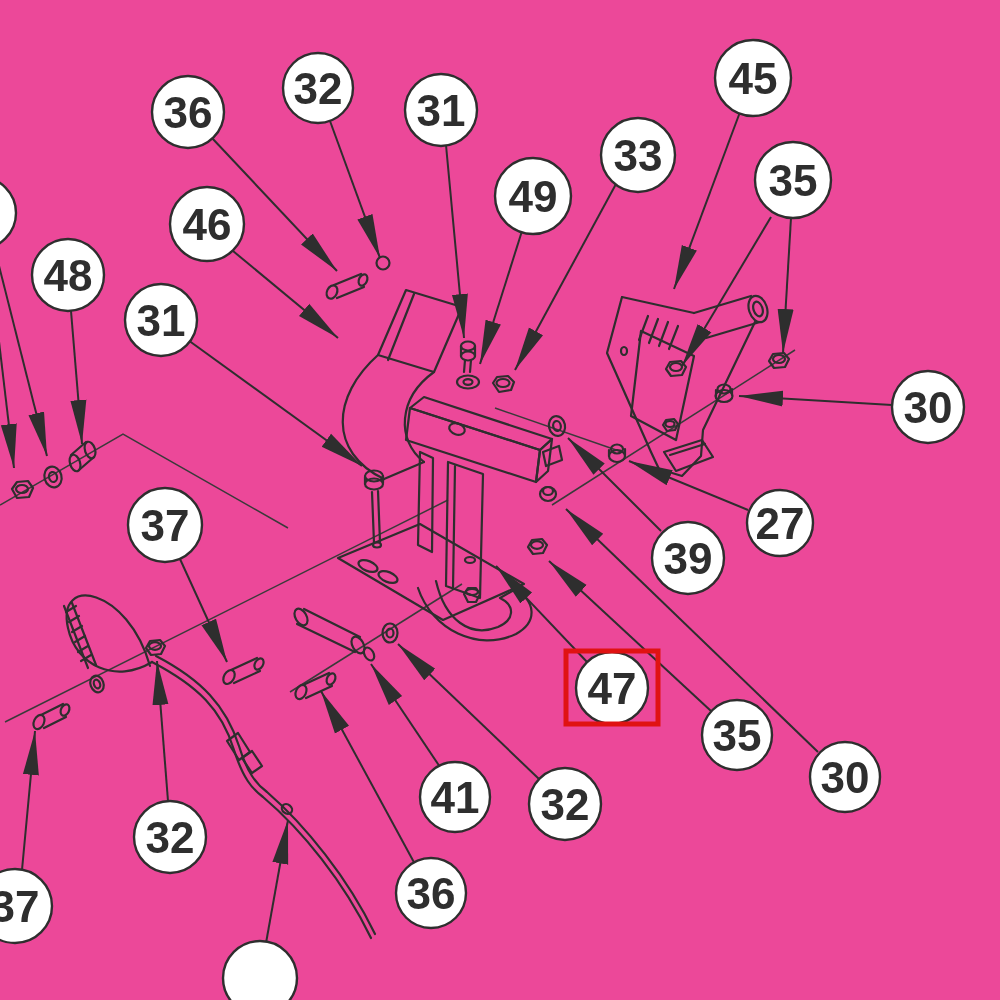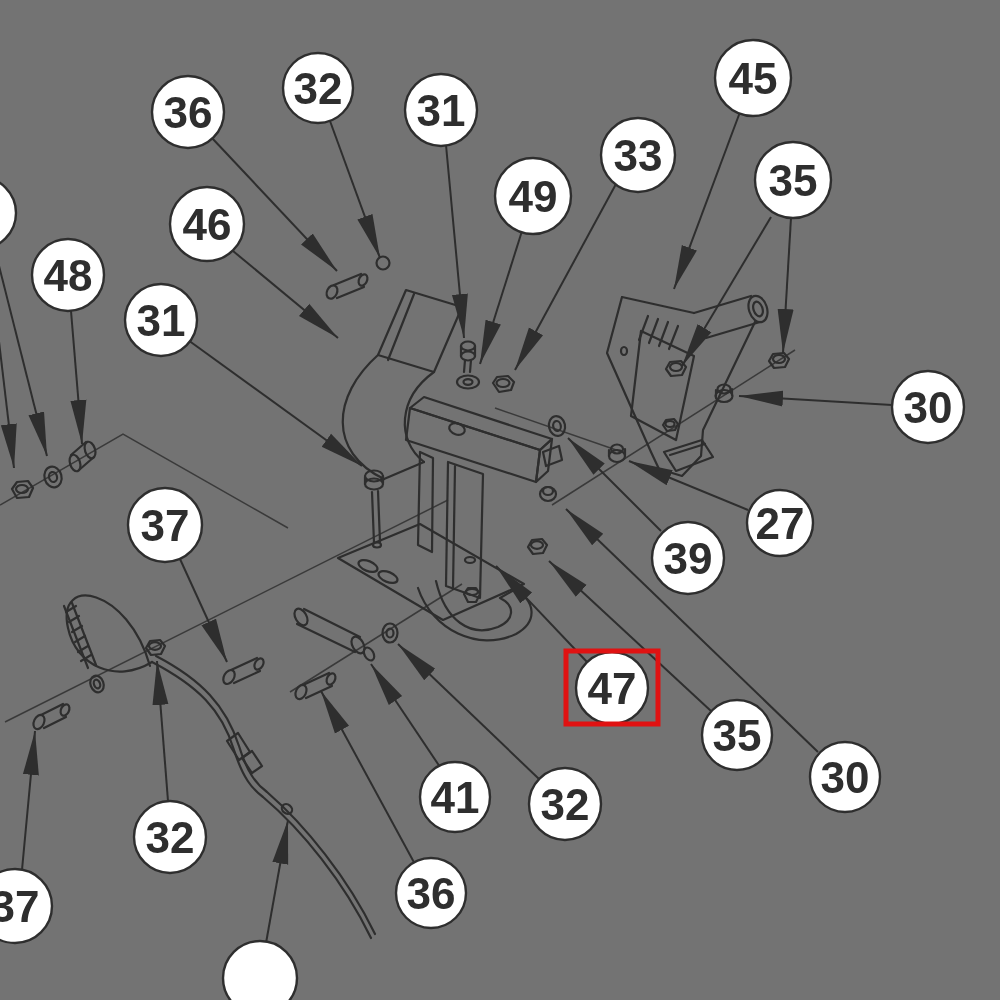--- a/index.html
+++ b/index.html
@@ -1,16 +1,16 @@
 <!DOCTYPE html>
 <html><head>
 <meta charset="utf-8">
 <style>
   html,body{margin:0;padding:0;background:#fff;}
-  #stage{position:relative;width:1000px;height:1000px;background:#737373;overflow:hidden;
+  #stage{position:relative;width:1000px;height:1000px;background:#ec4899;overflow:hidden;
          font-family:"Liberation Sans", sans-serif;}
   svg{position:absolute;left:0;top:0;}
   .callout-label{font-family:"Liberation Sans", sans-serif;font-weight:bold;}
 </style>
 </head>
 <body>
 
 <div id="stage">
   <svg id="art" width="1000" height="1000" viewBox="0 0 1000 1000">
     <defs>

